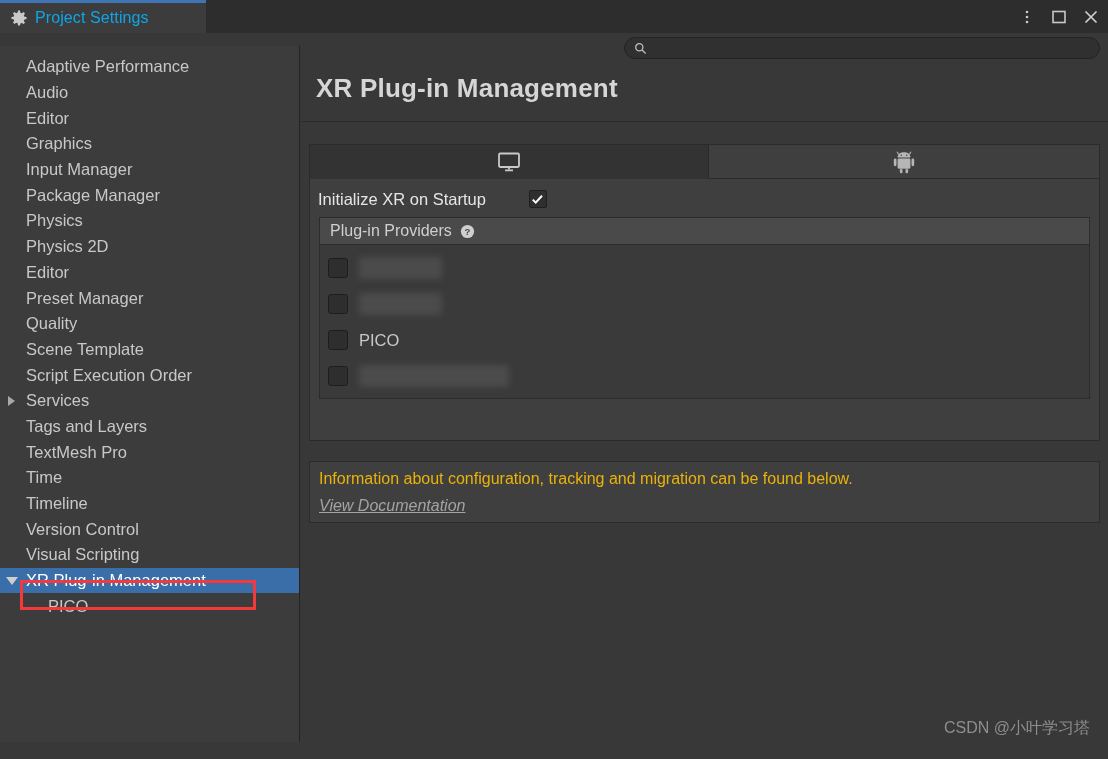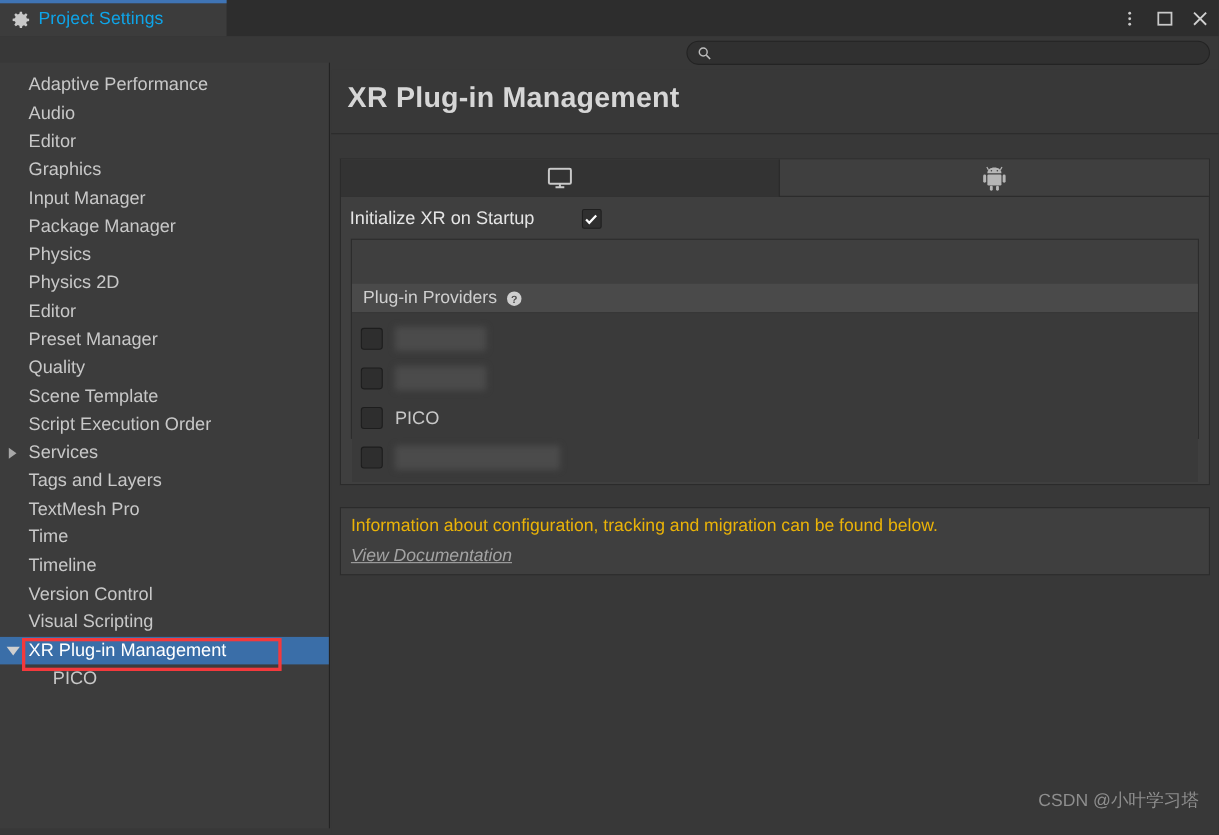--- a/index.html
+++ b/index.html
@@ -65,21 +65,21 @@
   .search-ico { width: 13px; height: 13px; display: block; }
   .search-input {
     flex: 1; border: 0; background: transparent; outline: none;
     color: #c4c4c4; font-size: 12px;
     font-family: "Liberation Sans", sans-serif;
     padding-left: 5px;
   }
 
   
   .sidebar {
-    position: absolute; left: 0; top: 57px;
+    position: absolute; left: 0; top: 46px;
     width: 300px; height: 696px;
     background: #3c3c3c;
     border-right: 1px solid #232323;
     padding-top: 8px;
     overflow: hidden;
   }
   .side-item {
     position: relative;
     height: 25.7px;
     display: flex; align-items: center;
@@ -181,21 +181,21 @@
     position: absolute; left: 9px; top: 72px;
     width: 771px; height: 182px;
     border: 1px solid #2c2c2c;
     background: #3f3f3f;
   }
   .prov-head {
     height: 27px;
     background: #4a4a4a;
     border-bottom: 1px solid #2c2c2c;
     display: flex; align-items: center;
-    padding-left: 10px; gap: 8px; margin-top: 40px;
+    padding-left: 10px; gap: 8px;
   }
   .prov-head-label { font-size: 16px; color: #cfcfcf; }
   .help-ico { width: 15px; height: 15px; display: block; }
   .prov-list {
     background: #3a3a3a;
     height: 153px;
     padding-top: 5px;
   }
   .prov-row {
     height: 36px;

